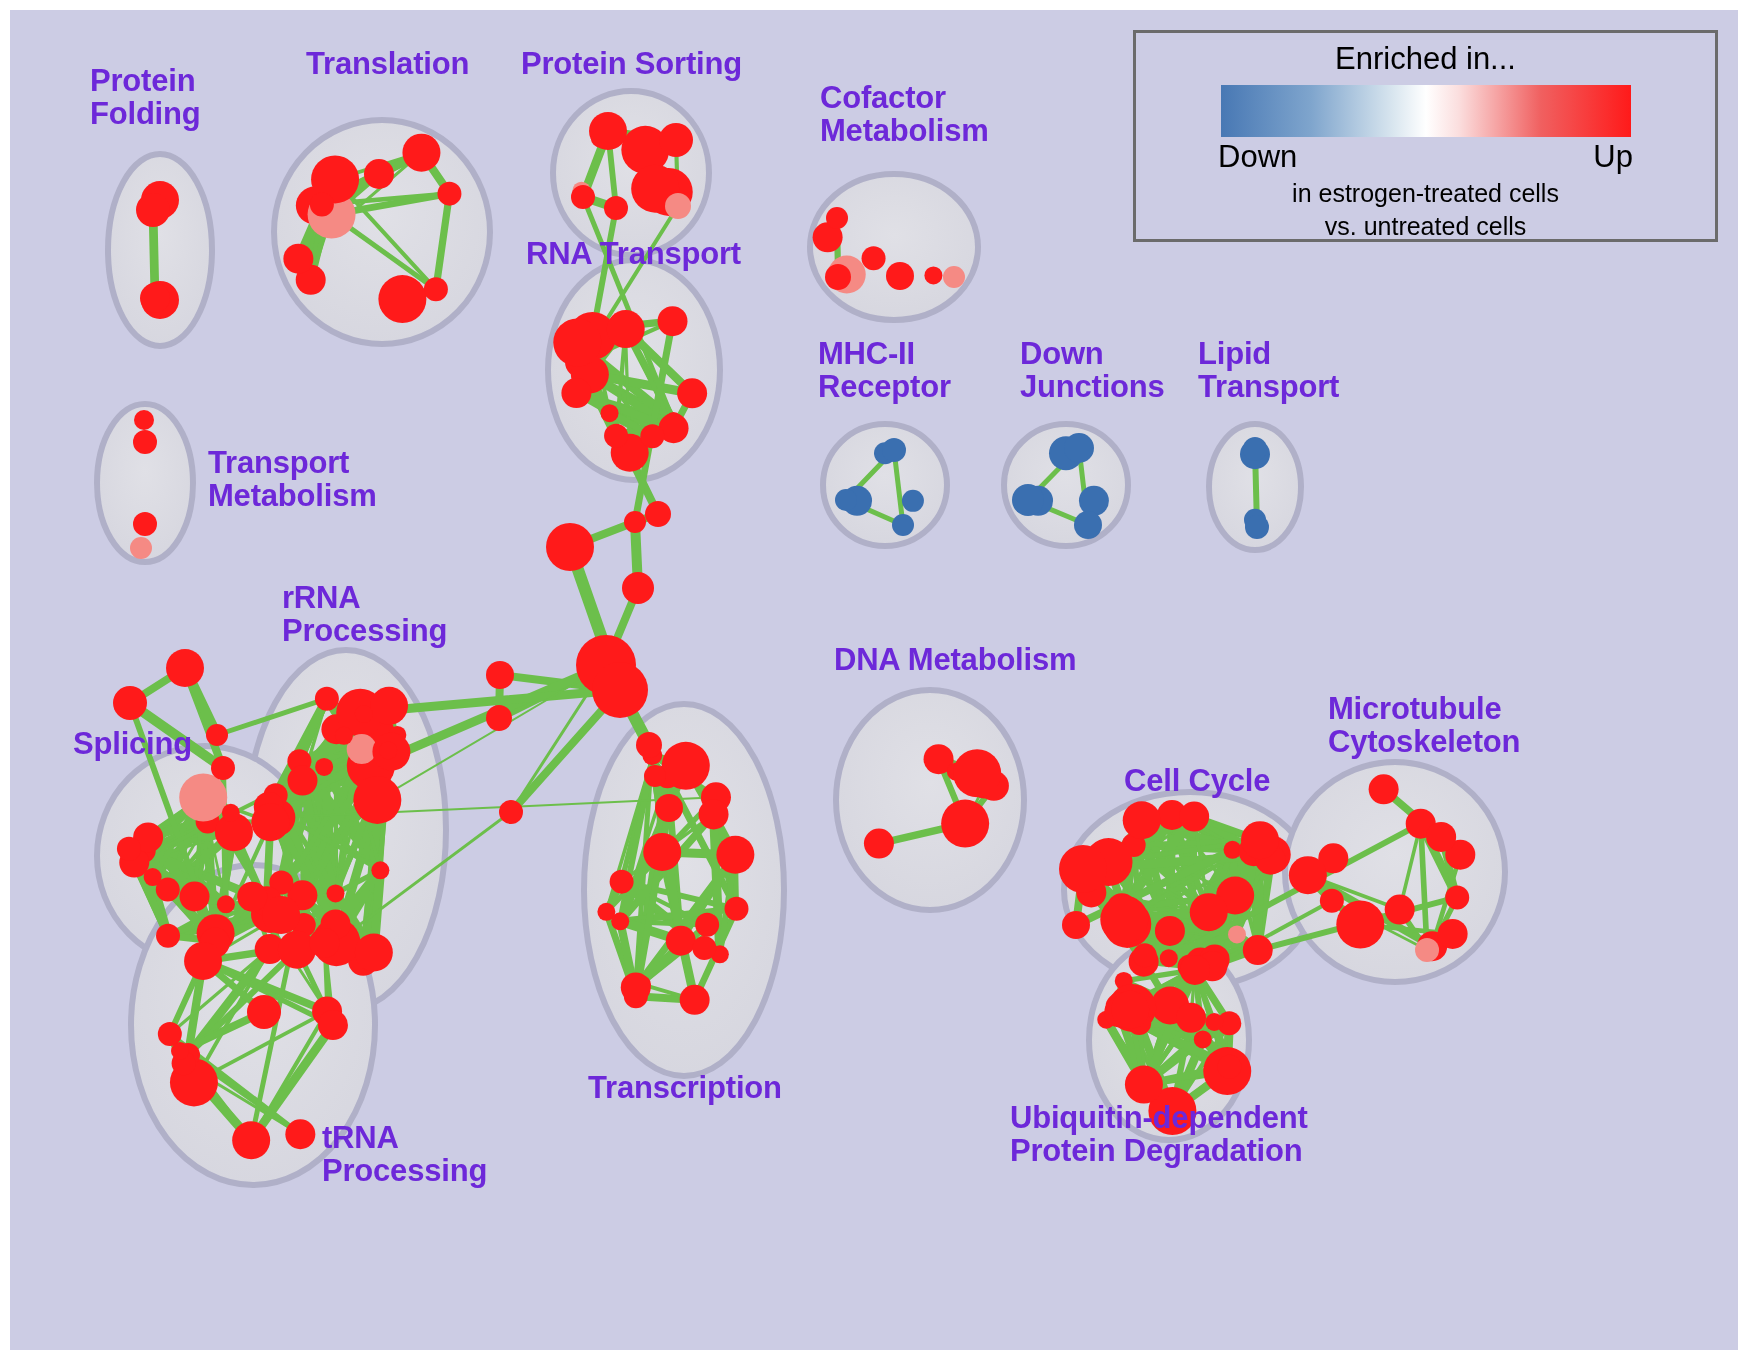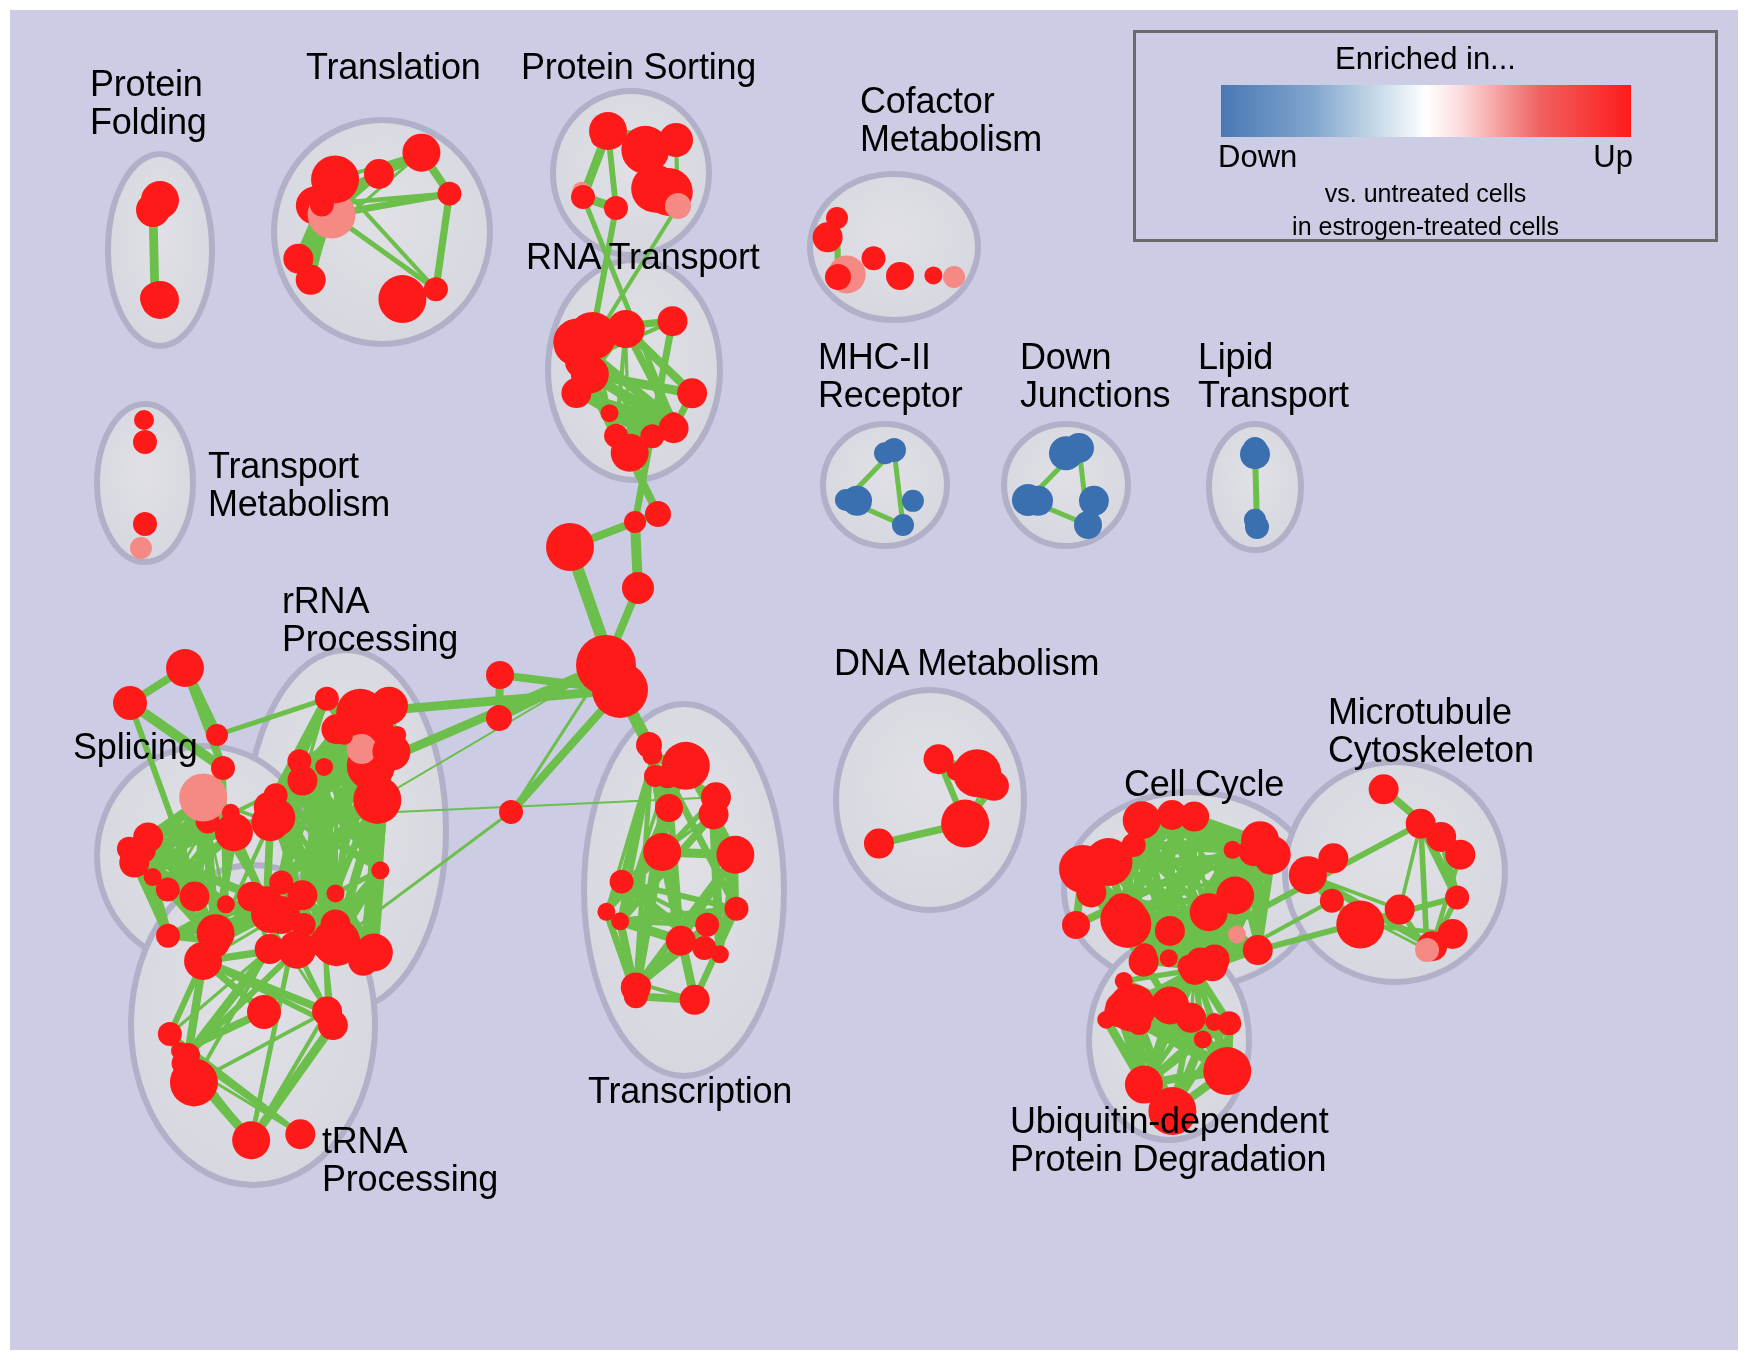--- a/index.html
+++ b/index.html
@@ -1,20 +1,20 @@
 <!DOCTYPE html>
 <html><head>
 <meta charset="utf-8">
 <style>
   html,body{margin:0;padding:0;background:#ffffff;}
   body{font-family:"Liberation Sans", sans-serif;}
   #stage{position:relative;width:1750px;height:1360px;background:#ffffff;overflow:hidden;}
   #canvas{position:absolute;left:10px;top:10px;width:1728px;height:1340px;background:#ccccE4;}
   svg#net{position:absolute;left:0;top:0;width:1728px;height:1340px;display:block;}
-  .clabel{position:absolute;color:#000000;font-size:36px;line-height:1.06;font-weight:400;white-space:pre;letter-spacing:-0.2px;}
+  .clabel{position:absolute;color:#6d28d9;font-size:31px;line-height:1.06;font-weight:700;white-space:pre;letter-spacing:-0.2px;}
   #legend{position:absolute;border:3px solid #6b6b6b;background:#ccccE4;box-sizing:border-box;}
   #legend .ltitle{text-align:center;font-size:31px;color:#000;margin-top:8px;}
   #legend .lbar{height:52px;margin:8px auto 0 auto;background:linear-gradient(to right,#4878b4 0%,#7fa5cd 22%,#d9e6ef 42%,#ffffff 50%,#fbdede 58%,#f06060 78%,#ff1a1a 100%);}
   #legend .lrow{display:flex;justify-content:space-between;font-size:31px;color:#000;margin:2px auto 0 auto;}
   #legend .lsub{text-align:center;font-size:25px;color:#000;line-height:1.14;margin-top:4px;}
 </style>
 </head>
 <body>
 
 <div id="stage">
@@ -1080,21 +1080,21 @@
           <circle cx="1247" cy="517" r="12" fill="#3a6fb0"></circle>
         </g>
     </svg>
 
     <div id="labels">
         <div class="clabel" style="left: 80px; top: 55px;">Protein
 Folding</div>
         <div class="clabel" style="left: 296px; top: 38px;">Translation</div>
         <div class="clabel" style="left: 511px; top: 38px;">Protein Sorting</div>
         <div class="clabel" style="left: 516px; top: 228px;">RNA Transport</div>
-        <div class="clabel" style="left: 810px; top: 72px; margin-left: 40px;">Cofactor
+        <div class="clabel" style="left: 810px; top: 72px;">Cofactor
 Metabolism</div>
         <div class="clabel" style="left: 198px; top: 437px;">Transport
 Metabolism</div>
         <div class="clabel" style="left: 808px; top: 328px;">MHC-II
 Receptor</div>
         <div class="clabel" style="left: 1010px; top: 328px;">Down
 Junctions</div>
         <div class="clabel" style="left: 1188px; top: 328px;">Lipid
 Transport</div>
         <div class="clabel" style="left: 272px; top: 572px;">rRNA
@@ -1111,18 +1111,18 @@
 Protein Degradation</div>
       </div>
 
     <div id="legend" style="left:1123px;top:20px;width:585px;height:212px;">
       <div class="ltitle">Enriched in...</div>
       <div class="lbar" style="width:410px;"></div>
       <div class="lrow" style="width:415px;">
         <span>Down</span>
         <span>Up</span>
       </div>
+      <div class="lsub">in estrogen-treated cells</div>
       <div class="lsub">vs. untreated cells</div>
-      <div class="lsub">in estrogen-treated cells</div>
     </div>
 
   </div>
 </div>
 
 </body></html>

